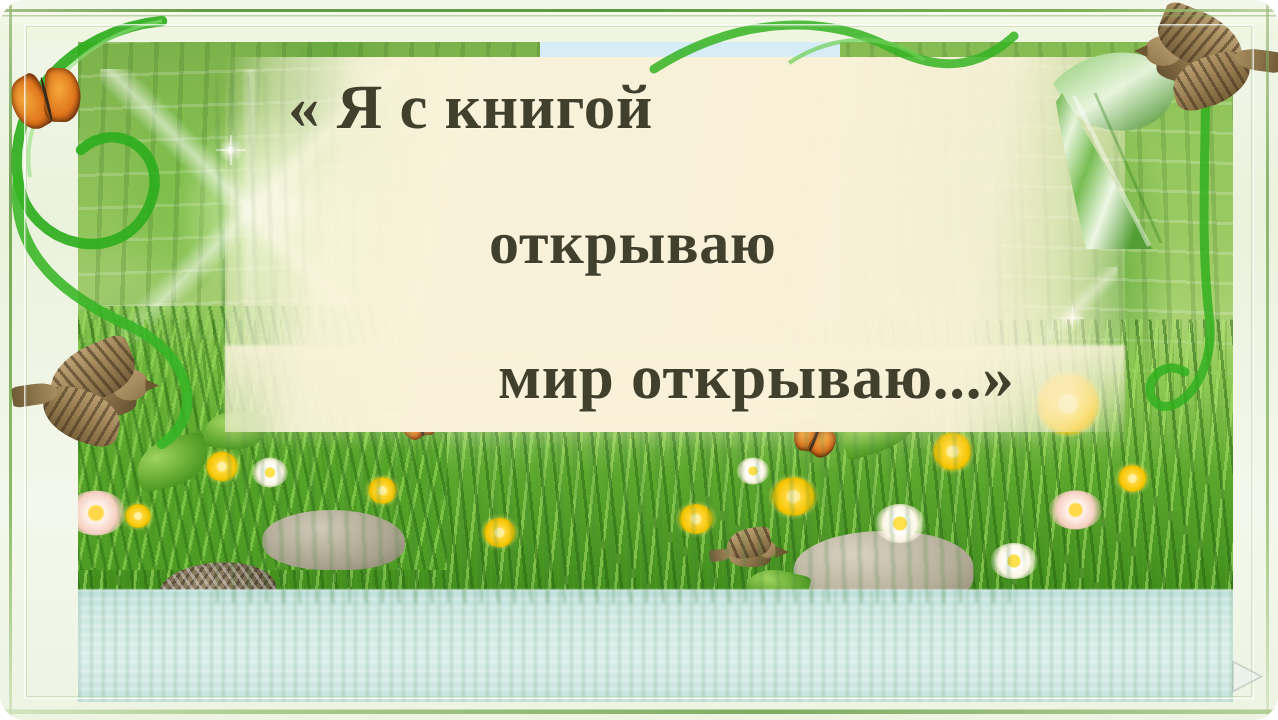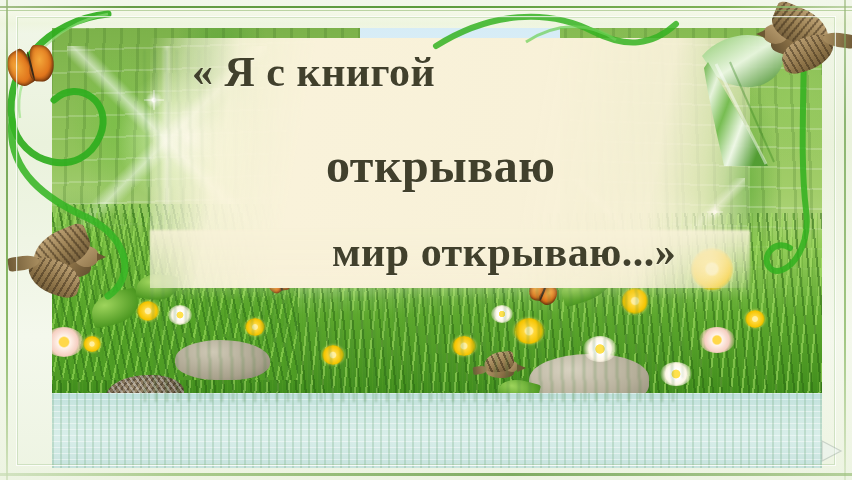--- a/index.html
+++ b/index.html
@@ -1,20 +1,20 @@
 <!DOCTYPE html>
 <html><head>
 <meta charset="utf-8">
 <style>
   * { margin:0; padding:0; box-sizing:border-box; }
   html,body { width:852px; height:480px; overflow:hidden; background:#fff; }
   body { font-family:"Liberation Serif", serif; }
 
   #slide { position:relative; width:852px; height:480px; overflow:hidden;
-           background:#eef3e3; }
+           background:#eef3e3;border-radius:17px; }
 
   
   .frame-bg { position:absolute; inset:0;
       background:
         linear-gradient(180deg,#f2f7ea 0%, #eaf2dc 30%, #f4f8ec 70%, #edf4e2 100%);
   }
   .frame-line-top { position:absolute; left:0; right:0; top:6px; height:2px;
       background:linear-gradient(90deg,#9ab77a,#4e8c2a 15%,#3f8b1e 50%,#6aa53c 85%,#b9cfa0); opacity:.85; }
   .frame-line-top2 { position:absolute; left:0; right:0; top:10px; height:1px;
       background:#7fae5b; opacity:.5; }
@@ -216,21 +216,21 @@
   .panel-fade-b { position:absolute; left:150px; top:230px; width:600px; height:70px;
       background:linear-gradient(180deg, rgba(248,241,216,.85), rgba(248,241,216,0));
       filter:blur(1px); }
 
   
   .title-wrap { position:absolute; left:150px; top:42px; width:610px; height:250px; }
   .tline { position:absolute; color:#41402c; font-family:"Liberation Serif", serif;
       font-weight:700; letter-spacing:.5px; white-space:nowrap;
       text-shadow:0 1px 0 rgba(255,255,255,.35); }
   .tline1 { left:42px;  top:6px;   font-size:42px; }
-  .tline2 { left:176px; top:96px;  font-size:48px; }
+  .tline2 { left:176px; top:96px;  font-size:40px; }
   .tline3 { left:182px; top:186px; font-size:42px; }
 
   
   .nav-tri { position:absolute; right:8px; bottom:16px; width:26px; height:26px; opacity:.55; }
 
   
   .top-band { position:absolute; left:0; right:0; top:8px; height:26px;
       background:linear-gradient(180deg,#f6f9ec,#eef5de 60%,rgba(238,245,222,0));
       opacity:.9; }
 </style>

